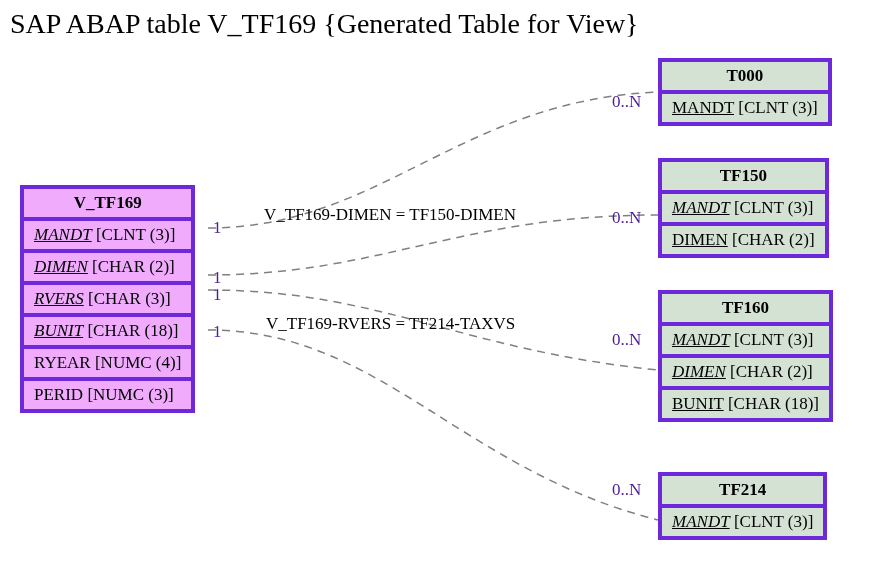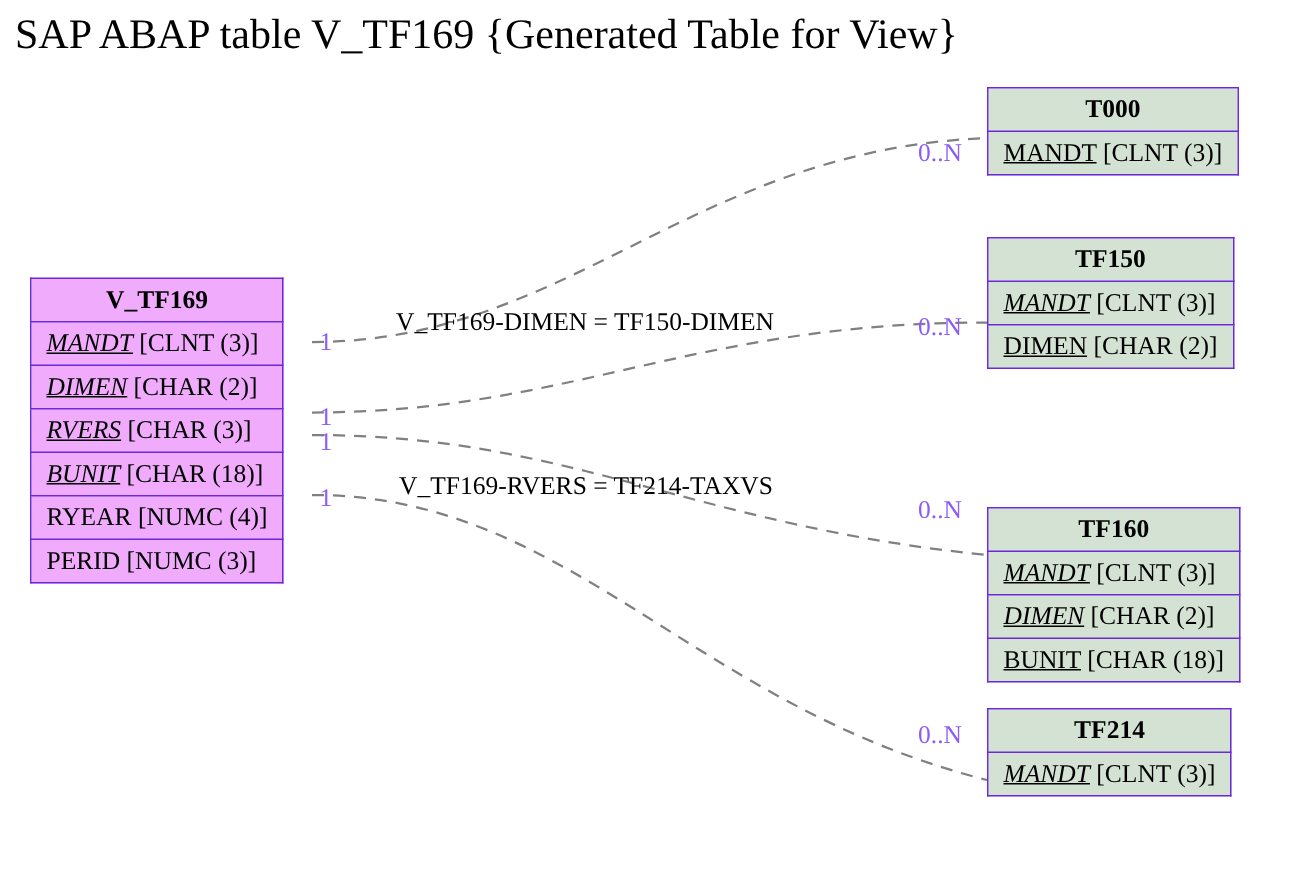--- a/index.html
+++ b/index.html
@@ -28,21 +28,21 @@
     left: 0; top: 0;
     width: 869px;
     height: 583px;
     pointer-events: none;
   }
   .entity {
     position: absolute;
     border-collapse: collapse;
   }
   .entity td {
-    border: 1px solid #6d28d9;
+    border: 4px solid #6d28d9;
     padding: 4px 10px;
     font-size: 17px;
     white-space: nowrap;
     text-align: left;
   }
   .entity td.header {
     text-align: center;
     font-weight: bold;
   }
   .main td { background: #f0abfc; }
@@ -51,21 +51,21 @@
   .kf-und { text-decoration: underline; }
   .rel-label {
     position: absolute;
     font-size: 17px;
     color: #000;
     white-space: nowrap;
   }
   .card {
     position: absolute;
     font-size: 17px;
-    color: #8b5cf6;
+    color: #4c1d95;
   }
 </style>
 </head>
 <body>
 <div class="canvas">
 
 <svg class="lines">
   <path d="M 208 228 C 380 228, 460 100, 658 92" stroke="#808080" stroke-width="1.5" stroke-dasharray="8,6" fill="none"></path>
   <path d="M 208 275 C 380 275, 460 215, 658 215" stroke="#808080" stroke-width="1.5" stroke-dasharray="8,6" fill="none"></path>
   <path d="M 208 290 C 380 290, 460 350, 658 370" stroke="#808080" stroke-width="1.5" stroke-dasharray="8,6" fill="none"></path>
@@ -118,21 +118,21 @@
         </tr>
   <tr>
           <td><span class="keyfield">MANDT</span> <span>[CLNT (3)]</span></td>
         </tr>
   <tr>
           <td><span class="kf-und">DIMEN</span> <span>[CHAR (2)]</span></td>
         </tr>
 </tbody>
     </table>
 
-<table class="entity rel" style="left:658px; top:290px;margin-top:48px;">
+<table class="entity rel" style="left:658px; top:290px;">
   <tbody>
         <tr>
           <td class="header">TF160</td>
         </tr>
   <tr>
           <td><span class="keyfield">MANDT</span> <span>[CLNT (3)]</span></td>
         </tr>
   <tr>
           <td><span class="keyfield">DIMEN</span> <span>[CHAR (2)]</span></td>
         </tr>

